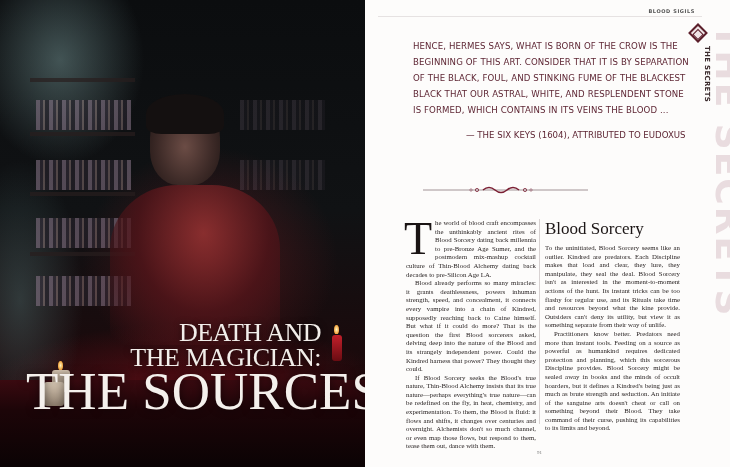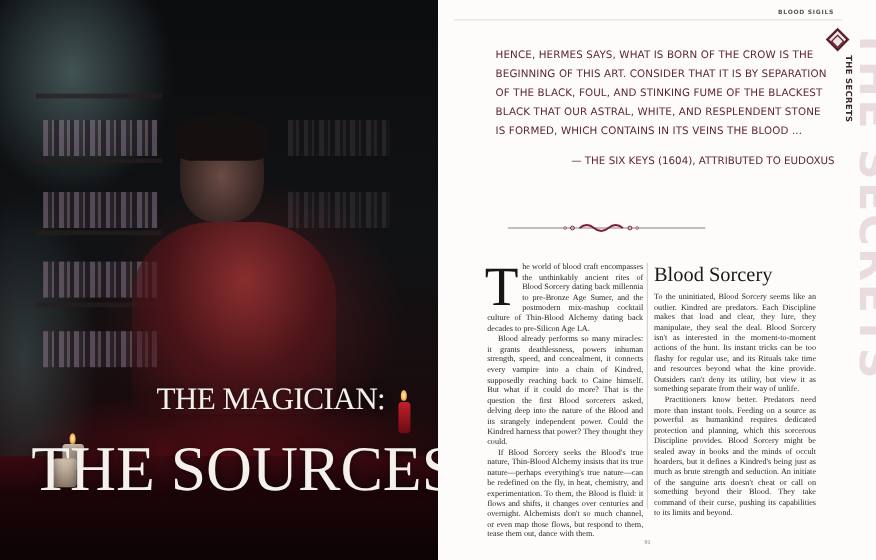--- a/index.html
+++ b/index.html
@@ -32,21 +32,21 @@
   .title-big{position:absolute;left:26px;top:365px;color:#f4f0ec;font-size:53px;line-height:52px;letter-spacing:0px;font-family:"Liberation Serif",serif;text-shadow:0 0 8px rgba(0,0,0,0.6);white-space:nowrap;}
   
   .right-page{position:relative;width:365px;height:467px;background:#fdfcfb;}
   .header-rule{position:absolute;left:13px;right:28px;top:16px;height:1px;background:#e6e2e2;}
   .section-label{position:absolute;right:35px;top:8px;font-family:"DejaVu Sans",sans-serif;font-size:5px;font-weight:bold;letter-spacing:0.6px;color:#555;}
   .sigil{position:absolute;left:326px;top:26px;width:14px;height:14px;transform:rotate(45deg);border:2px solid #5b1f2b;background:#efe4e6;box-sizing:border-box;}
   .sigil::after{content:"";position:absolute;left:2px;top:2px;width:6px;height:6px;border:1px solid #5b1f2b;}
   .vert-small{position:absolute;left:338px;top:46px;writing-mode:vertical-rl;font-family:"DejaVu Sans",sans-serif;font-weight:bold;font-size:7px;color:#3a2a2c;letter-spacing:0.3px;}
   .vert-big{position:absolute;left:345px;top:24px;writing-mode:vertical-rl;font-family:"DejaVu Sans",sans-serif;font-weight:bold;font-size:36px;color:#e9dcdf;letter-spacing:2px;line-height:36px;}
   .quote{position:absolute;left:48px;top:38px;width:280px;font-family:"DejaVu Sans",sans-serif;font-size:8.6px;line-height:16px;color:#5e2634;letter-spacing:0.1px;}
-  .quote-attrib{position:absolute;left:111px;top:130px;font-family:"DejaVu Sans",sans-serif;font-size:8.6px;color:#5e2634;}
+  .quote-attrib{position:absolute;left:101px;top:130px;font-family:"DejaVu Sans",sans-serif;font-size:8.6px;color:#5e2634;}
   .ornament{position:absolute;left:58px;top:184px;width:165px;height:12px;}
   .body-col{font-family:"Liberation Serif",serif;font-size:6.8px;line-height:8.6px;color:#2a2424;text-align:justify;}
   .col1{position:absolute;left:41px;top:219px;width:130px;}
   .col2{position:absolute;left:180px;top:244px;width:135px;}
   .col-rule{position:absolute;left:174px;top:219px;width:1px;height:205px;background:#d8d2d2;}
   .dropcap{float:left;font-size:46px;line-height:38px;margin:1px 3px 0 -2px;color:#1a1414;font-family:"Liberation Serif",serif;}
   .heading{position:absolute;left:180px;top:219px;font-family:"Liberation Serif",serif;font-size:17px;color:#1c1616;}
   p{margin:0;}
   p.indent{text-indent:9px;}
   .page-num{position:absolute;left:172px;top:450px;font-family:"Liberation Serif",serif;font-size:5px;color:#777;}
@@ -71,20 +71,21 @@
     <div class="figure-head"></div>
     <div class="figure-hair"></div>
     <div class="table"></div>
     <div class="candle" style="left:52px;top:370px"></div>
     <div class="flame" style="left:58px;top:361px"></div>
     <div class="candle" style="left:44px;top:382px;width:20px;height:24px"></div>
     <div class="candle red" style="left:332px;top:335px;width:10px;height:26px"></div>
     <div class="flame" style="left:334px;top:325px"></div>
 
     <div class="title-block">
+      <div class="title-small">DEATH AND</div>
       <div class="title-small">THE MAGICIAN:</div>
     </div>
     <div class="title-big">THE SOURCES</div>
   </div>
 
   <div class="right-page">
     <div class="header-rule"></div>
     <div class="section-label">BLOOD SIGILS</div>
 
     <div class="sigil"></div>

